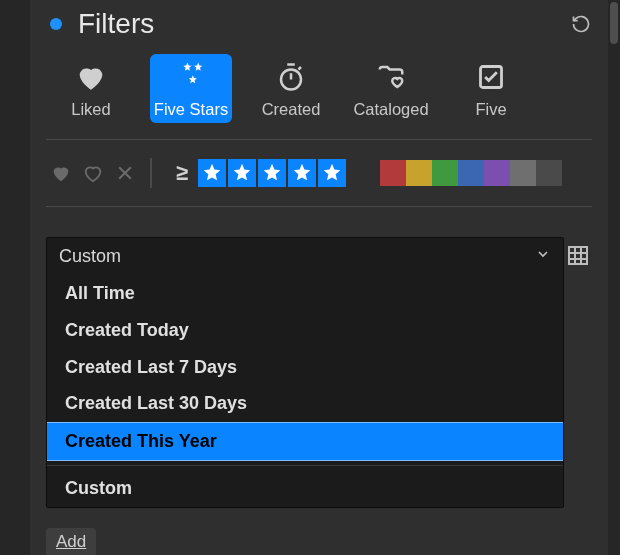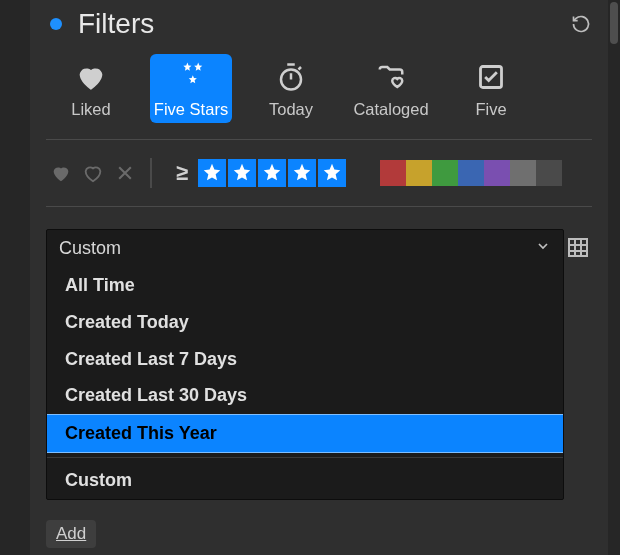--- a/index.html
+++ b/index.html
@@ -74,21 +74,21 @@
     display:flex;align-items:center;justify-content:center;
   }
   .rating .star-bg svg{width:22px;height:22px;fill:#fff;}
   .swatches{
     display:flex;margin-left:22px;
   }
   .swatches .sw{width:26px;height:26px;}
   
   .dropdown-wrap{
     display:flex;align-items:flex-start;gap:0;
-    margin-top:22px;
+    margin-top:30px;
   }
   .dropdown{
     flex:1;
     background:#1b1b1b;
     border:1px solid #0d0d0d;
     border-radius:2px;
     font-size:18px;
   }
   .dd-head{
     display:flex;align-items:center;justify-content:space-between;
@@ -181,21 +181,21 @@
     </div>
     <div class="preset">
       <span class="ico">
         <svg viewBox="0 0 24 24" width="30" height="30" fill="none" stroke="currentColor" stroke-width="2">
           <circle cx="12" cy="14" r="8"></circle>
             <path d="M12 14V9"></path>
             <path d="M9 2h6"></path>
             <path d="M18 6l2-2"></path>
         </svg>
       </span>
-      <span>Today</span>
+      <span>Created</span>
     </div>
     <div class="preset">
       <span class="ico">
         <svg viewBox="0 0 24 24" width="32" height="30" fill="none" stroke="currentColor" stroke-width="2">
           <path d="M3 6a2 2 0 0 1 2-2h4l2 2h8a2 2 0 0 1 2 2v2"></path>
           <path d="M15 20s-4-2.7-4-5a2.3 2.3 0 0 1 4-1.5A2.3 2.3 0 0 1 19 15c0 2.3-4 5-4 5z" transform="translate(2,0)"></path>
         </svg>
       </span>
       <span>Cataloged</span>
     </div>

